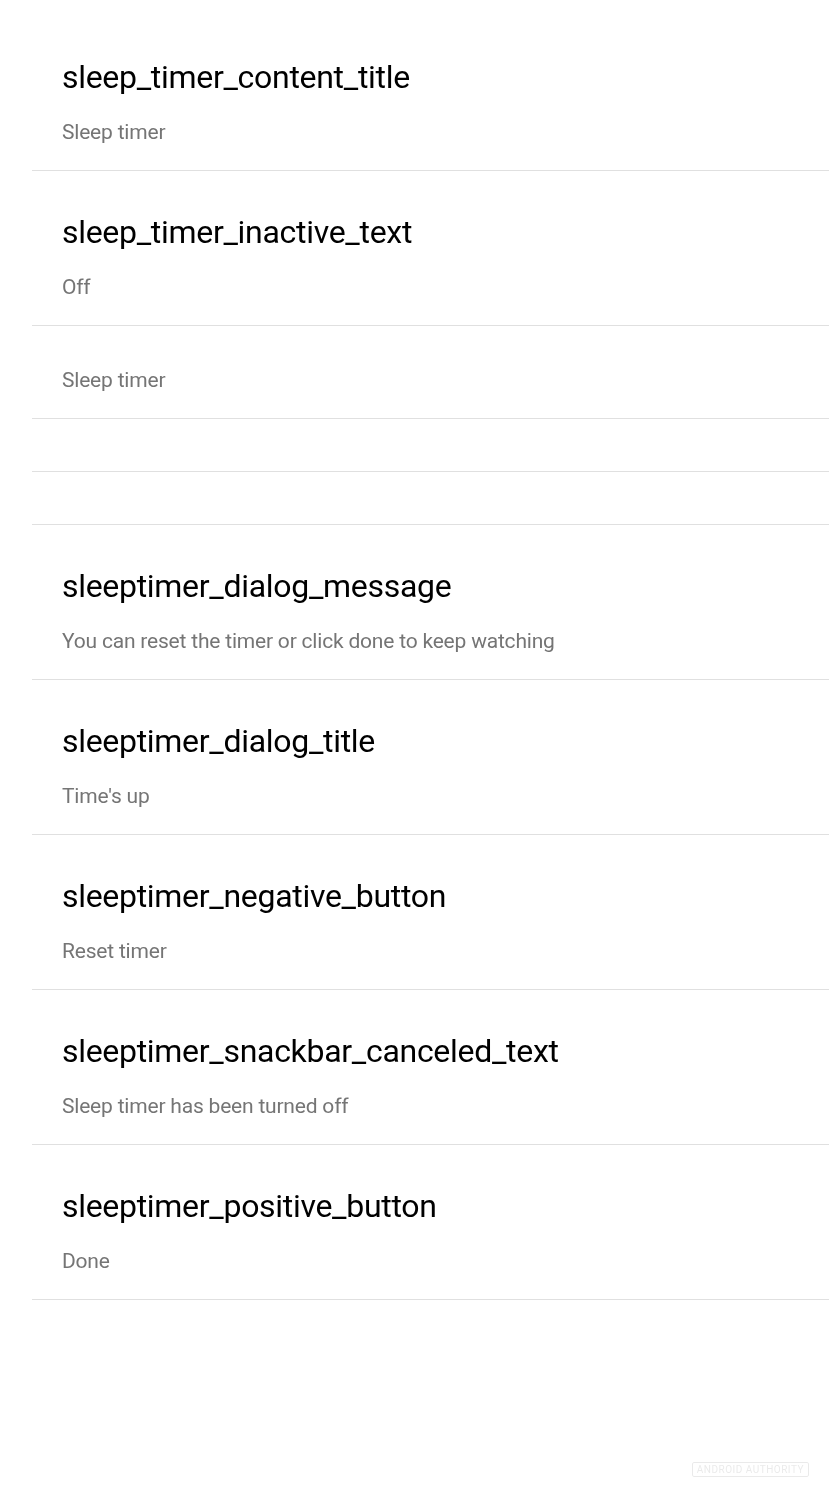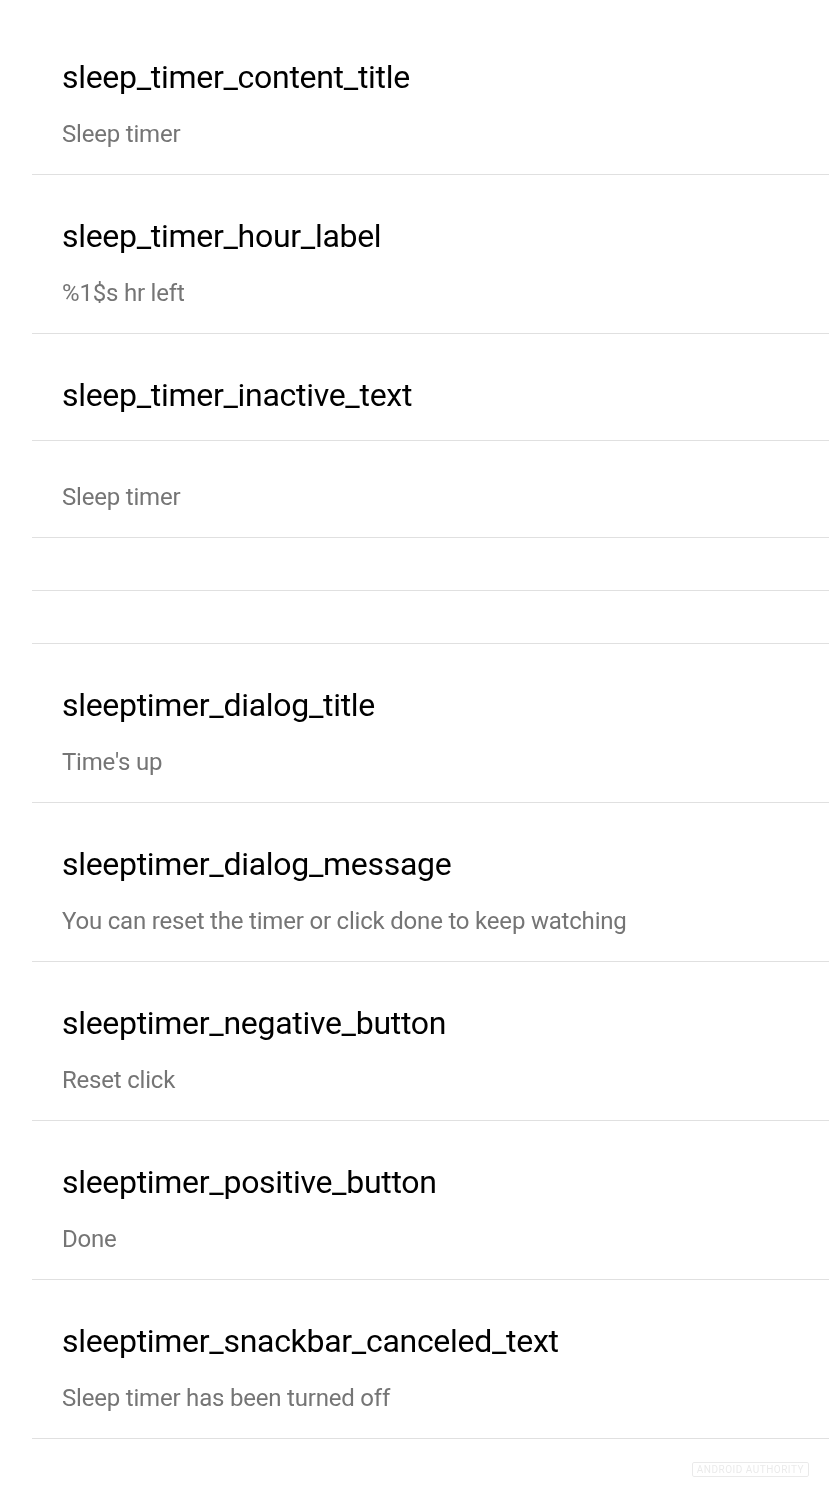--- a/index.html
+++ b/index.html
@@ -23,21 +23,21 @@
       flex-direction: column;
       gap: 8px;
     }
     .item-title {
       font-size: 32px;
       color: #000000;
       font-weight: 400;
       letter-spacing: -0.3px;
     }
     .item-subtitle {
-      font-size: 24px;
+      font-size: 21px;
       color: #757575;
       font-weight: 400;
       letter-spacing: -0.2px;
     }
     .watermark {
       position: absolute;
       bottom: 12px;
       right: 12px;
       font-size: 10px;
       color: #cccccc;
@@ -50,48 +50,45 @@
   </style>
 </head>
 <body>
 
 <div class="list">
   <div class="list-item">
     <div class="item-title">sleep_timer_content_title</div>
     <div class="item-subtitle">Sleep timer</div>
   </div>
   <div class="list-item">
-    <div class="item-title">sleep_timer_hour_label</div>
-    <div class="item-subtitle">%1$s hr left</div>
-  </div>
-  <div class="list-item">
     <div class="item-title">sleep_timer_inactive_text</div>
+    <div class="item-subtitle">Off</div>
   </div>
   <div class="list-item">
     <div class="item-subtitle">Sleep timer</div>
   </div>
   <div class="list-item">
   </div>
   <div class="list-item">
   </div>
   <div class="list-item">
+    <div class="item-title">sleeptimer_dialog_message</div>
+    <div class="item-subtitle">You can reset the timer or click done to keep watching</div>
+  </div>
+  <div class="list-item">
     <div class="item-title">sleeptimer_dialog_title</div>
     <div class="item-subtitle">Time's up</div>
   </div>
   <div class="list-item">
-    <div class="item-title">sleeptimer_dialog_message</div>
-    <div class="item-subtitle">You can reset the timer or click done to keep watching</div>
+    <div class="item-title">sleeptimer_negative_button</div>
+    <div class="item-subtitle">Reset timer</div>
   </div>
   <div class="list-item">
-    <div class="item-title">sleeptimer_negative_button</div>
-    <div class="item-subtitle">Reset click</div>
+    <div class="item-title">sleeptimer_snackbar_canceled_text</div>
+    <div class="item-subtitle">Sleep timer has been turned off</div>
   </div>
   <div class="list-item">
     <div class="item-title">sleeptimer_positive_button</div>
     <div class="item-subtitle">Done</div>
-  </div>
-  <div class="list-item">
-    <div class="item-title">sleeptimer_snackbar_canceled_text</div>
-    <div class="item-subtitle">Sleep timer has been turned off</div>
   </div>
 </div>
 
 <div class="watermark">ANDROID AUTHORITY</div>
 
 </body></html>

